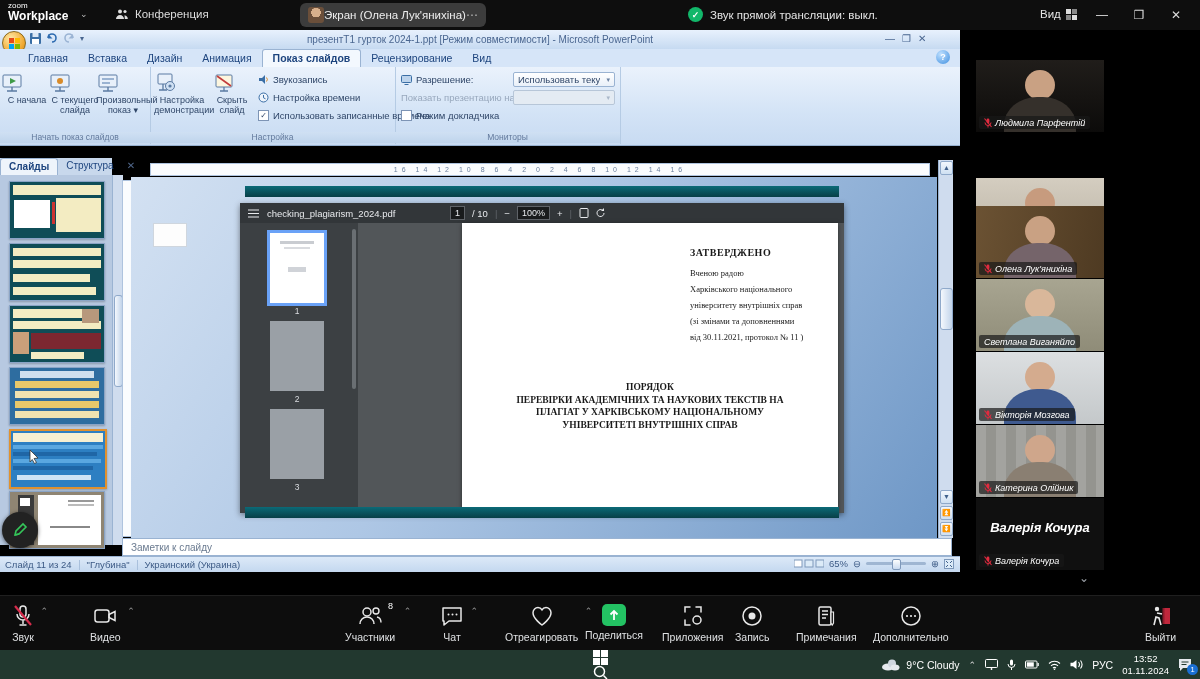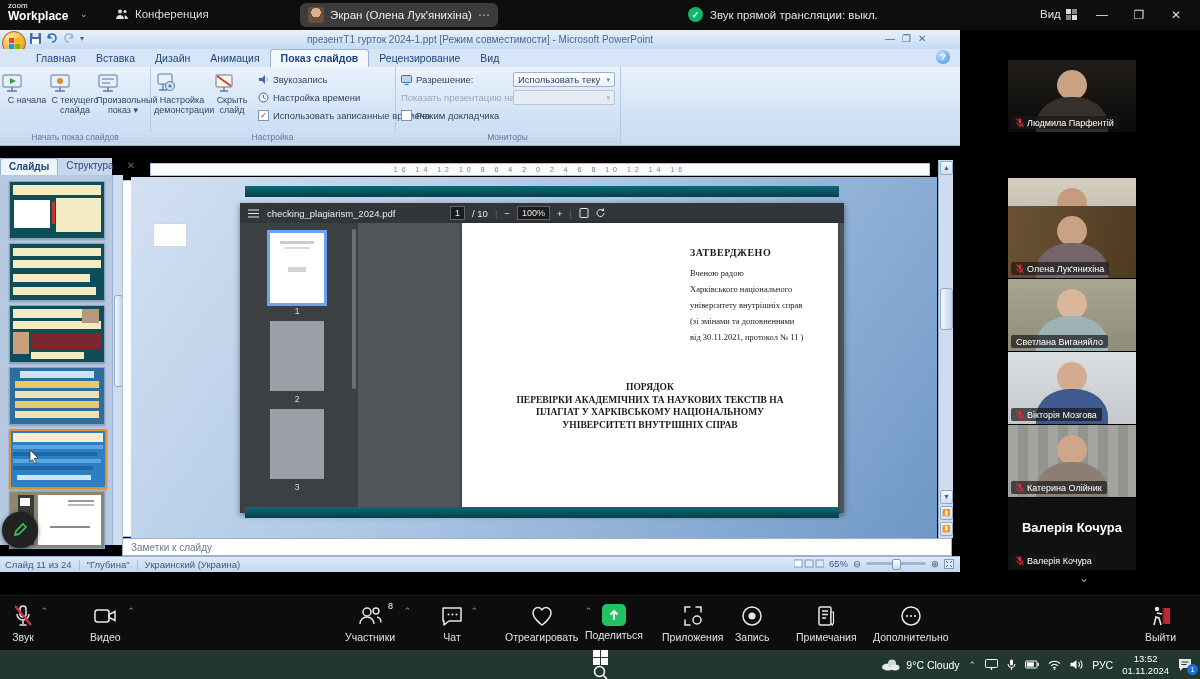--- a/index.html
+++ b/index.html
@@ -7,34 +7,34 @@
     font-family:"Liberation Sans", sans-serif; -webkit-font-smoothing:antialiased;}
   .abs{position:absolute;}
   svg{display:block;}
 
   
   .topbar{left:0;top:0;width:1200px;height:30px;background:#0e0e0e;color:#eee;}
   .zlogo{left:8px;top:2px;line-height:1;color:#fff;}
   .zlogo .l1{font-size:8px;}
   .zlogo .l2{font-size:12px;font-weight:bold;}
   .top-tab{display:flex;align-items:center;gap:6px;font-size:11.5px;color:#ddd;}
-  .screen-pill{left:300px;top:3px;height:24px;background:#3c3c3c;border-radius:6px;display:flex;align-items:center;gap:6px;padding:0 8px;font-size:11.5px;color:#eee;}
+  .screen-pill{left:300px;top:3px;height:24px;background:#3c3c3c;border-radius:6px;display:flex;align-items:center;gap:0;padding:0 8px;font-size:11.5px;color:#eee;}
   .mini-avatar{width:16px;height:16px;border-radius:3px;background:radial-gradient(circle at 50% 35%,#d8b08c 0 36%,#6b4f3a 37% 100%);}
   .shield{width:15px;height:15px;border-radius:50%;background:#12b76a;display:flex;align-items:center;justify-content:center;color:#fff;font-size:9px;font-weight:bold;}
   .winbtn{color:#ddd;font-size:12px;width:28px;text-align:center;}
 
   
   .desktop{left:0;top:30px;width:1200px;height:565px;background:#000;}
   .ppt-title{left:0;top:30px;width:960px;height:19px;background:linear-gradient(#e8f1fd,#c6daf1);border-bottom:1px solid #a9c0dc;
     font-size:10px;color:#4a6690;display:flex;align-items:center;justify-content:center;}
   .office-btn{left:2px;top:31px;width:22px;height:22px;border-radius:50%;background:radial-gradient(circle at 35% 30%,#ffe9a8,#f0a830 65%,#c27d12);border:1px solid #8a6a1f;display:flex;align-items:center;justify-content:center;}
   .office-grid{display:grid;grid-template-columns:5px 5px;grid-template-rows:5px 5px;gap:1px;}
   .office-grid i{display:block;}
   .qat{left:30px;top:33px;display:flex;gap:5px;align-items:center;}
-  .tabs-row{left:0;top:49px;width:960px;height:18px;background:#d6e5f8;display:flex;align-items:flex-end;padding-left:26px;box-sizing:border-box;}
+  .tabs-row{left:0;top:49px;width:960px;height:18px;background:#d6e5f8;display:flex;align-items:flex-end;padding-left:18px;box-sizing:border-box;}
   .rtab{font-size:10.5px;color:#1d447e;padding:2px 10px 3px;}
   .rtab.active{background:#f3f8fe;border:1px solid #9ab3d2;border-bottom:none;border-radius:3px 3px 0 0;color:#1d447e;font-weight:bold;}
   .ribbon{left:0;top:67px;width:960px;height:78px;background:linear-gradient(#eaf2fc,#d3e3f6 60%,#c8dbf2);border-bottom:1px solid #96b0cf;}
   .rgroup{position:absolute;top:0;height:77px;border-right:1px solid #b5cbe4;}
   .rgroup .glabel{position:absolute;left:0;right:0;bottom:1px;text-align:center;font-size:8.5px;color:#62799c;background:linear-gradient(#cfe0f3,#bfd4ec);height:11px;line-height:11px;}
   .bigbtn{position:absolute;top:4px;width:54px;text-align:center;font-size:9px;color:#2f4668;line-height:1.15;}
   .bigbtn .ic{margin:0 auto 2px;}
   .smallrow{position:absolute;font-size:9.5px;color:#2f4668;display:flex;align-items:center;gap:4px;white-space:nowrap;}
   .chk{width:9px;height:9px;border:1px solid #7d94b5;background:#fff;font-size:8px;line-height:9px;text-align:center;color:#2f4668;}
   .ddown{background:linear-gradient(#fff,#e9f0f9);border:1px solid #9ab3d2;border-radius:2px;font-size:9.5px;color:#2f4668;padding:1px 4px;display:flex;gap:6px;align-items:center;}
@@ -84,21 +84,21 @@
   .statusbar{left:0;top:556px;width:960px;height:15px;background:linear-gradient(#dce9f8,#c4d8ef);border-top:1px solid #9ab3d2;display:flex;align-items:center;font-size:9.5px;color:#3c5a85;}
   .statusbar .sep{width:1px;height:10px;background:#a9c0dc;margin:0 7px;}
   .zoomctl{position:absolute;right:6px;top:1px;display:flex;align-items:center;gap:5px;font-size:9.5px;color:#3c5a85;}
   .slider{width:60px;height:3px;background:#9fb6d2;border-radius:2px;position:relative;}
   .slider i{position:absolute;left:26px;top:-3px;width:7px;height:9px;background:linear-gradient(#fdfefe,#c9daef);border:1px solid #7e99bb;border-radius:2px;}
 
   
   .pencil-fab{left:2px;top:512px;width:36px;height:36px;border-radius:50%;background:#222;display:flex;align-items:center;justify-content:center;box-shadow:0 1px 4px rgba(0,0,0,.6);}
 
   
-  .tile{left:1008px;width:128px;height:72px;background:#222;overflow:hidden;}
+  .tile{left:976px;width:128px;height:72px;background:#222;overflow:hidden;font-style:italic;}
   .sil::before{content:"";position:absolute;left:50%;top:10px;width:30px;height:30px;margin-left:-15px;border-radius:50%;background:var(--head);}
   .sil::after{content:"";position:absolute;left:50%;top:37px;width:72px;height:40px;margin-left:-36px;border-radius:46% 46% 0 0/70% 70% 0 0;background:var(--body);}
   .tile.active{outline:2px solid #35c65a;outline-offset:-2px;}
   .badge{position:absolute;left:3px;bottom:3px;background:rgba(24,24,24,.7);color:#fff;font-size:9px;padding:1.5px 5px;border-radius:2px;display:flex;align-items:center;gap:3px;white-space:nowrap;}
   .bigname{position:absolute;left:0;top:22px;width:128px;text-align:center;color:#fff;font-weight:bold;font-size:13px;}
 
   
   .bottombar{left:0;top:595px;width:1200px;height:55px;background:#0d0d0d;border-top:1px solid #1f1f1f;}
   .tbtn{position:absolute;top:8px;display:flex;flex-direction:column;align-items:center;gap:3px;color:#dfe1e3;font-size:10.5px;}
   .caret{position:absolute;top:2px;color:#9a9a9a;font-size:9px;}

